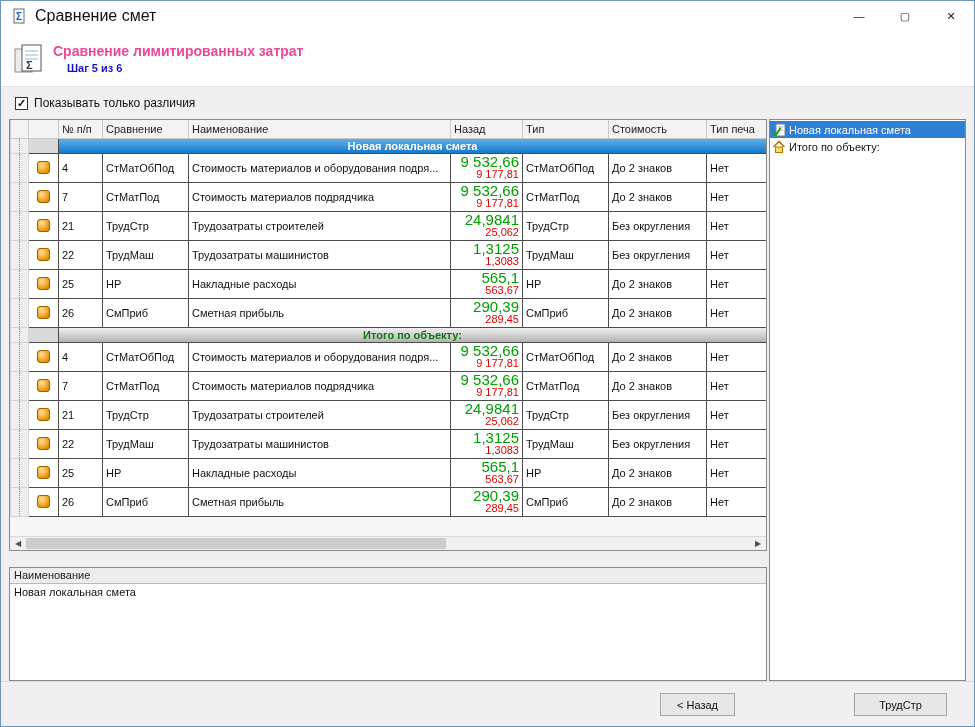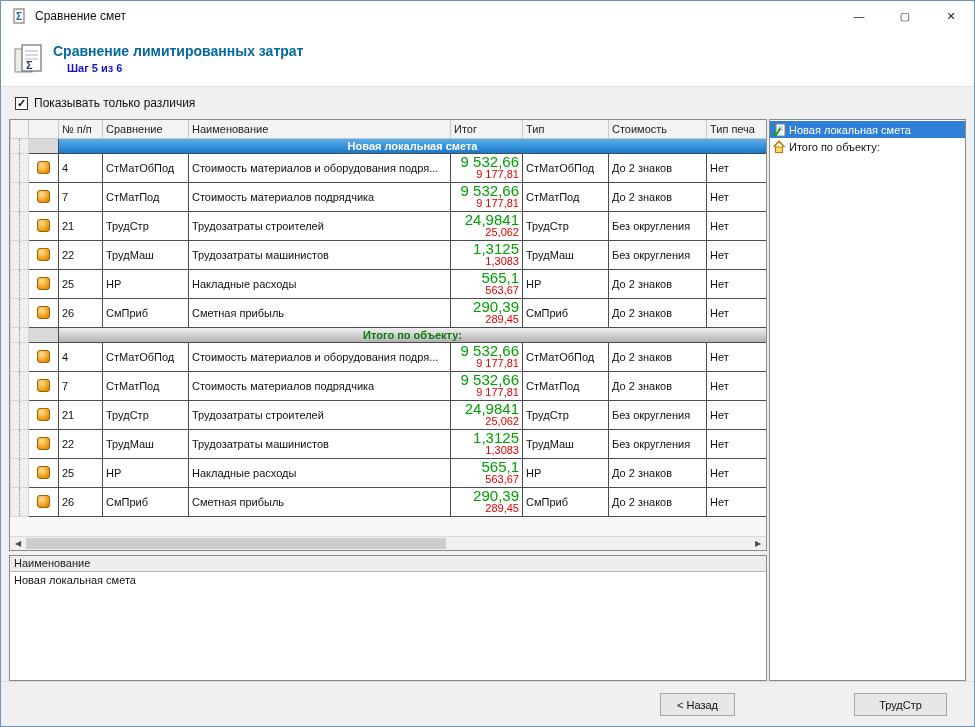--- a/index.html
+++ b/index.html
@@ -7,36 +7,36 @@
   body {
     font-family:"Liberation Sans", sans-serif;
     background:#f0f0f0;
     border:1px solid #6f94b8;
     overflow:hidden;
     position:relative;
   }
   
   .titlebar { height:30px; background:#ffffff; display:flex; align-items:center; padding-left:10px; }
   .tb-icon { width:16px; height:16px; display:inline-flex; }
-  .tb-title { font-size:12px; color:#111; margin-left:8px; }
+  .tb-title { font-size:16px; color:#111; margin-left:8px; }
   .tb-btns { margin-left:auto; display:flex; height:100%; }
   .tb-btn { width:46px; height:100%; display:flex; align-items:center; justify-content:center; font-size:11px; color:#222; cursor:default; }
   
   .wiz-header { background:#ffffff; height:56px; display:flex; align-items:center; padding-left:12px; border-bottom:1px solid #e2e2e2; }
   .wiz-icon { width:32px; height:34px; margin-right:8px; display:inline-flex; }
-  .wiz-title { font-size:14px; font-weight:bold; color:#0369a1; }
+  .wiz-title { font-size:14px; font-weight:bold; color:#ec4899; }
   .wiz-step { font-size:11px; font-weight:bold; color:#1414cc; margin-left:14px; margin-top:3px; }
   
   .filter-row { height:32px; display:flex; align-items:center; padding-left:14px; gap:6px; }
   .checkbox { width:13px; height:13px; background:#fff; border:1px solid #333; display:inline-flex; align-items:center; justify-content:center; }
   .checkmark { font-size:11px; line-height:11px; color:#111; font-weight:bold; }
   .filter-label { font-size:12px; color:#111; }
   
   .main-row { display:flex; margin:0 8px; height:562px; }
-  .left-col { width:758px; margin-right:2px; display:flex; flex-direction:column; }
+  .left-col { width:758px; margin-right:2px; display:flex; flex-direction:column;gap:12px; }
   .table-panel { height:432px; border:1px solid #8a8a8a; background:#f7f7f7; display:flex; flex-direction:column; }
   .grid-wrap { flex:1; overflow:hidden; }
   table.grid { border-collapse:collapse; table-layout:fixed; width:756px; }
   .grid th, .grid td { box-sizing:border-box; }
   .hdr th { height:18px; background:#f3f3f3; border:1px solid #c9c9c9; border-top:none;
             font-size:11px; font-weight:normal; text-align:left; padding:0 3px;
             white-space:nowrap; overflow:hidden; color:#222; }
   .grow td { height:15px; padding:0; }
   .drow td { height:29px; border:1px solid #4c4c4c; background:#fff; font-size:11px;
              padding:1px 3px; white-space:nowrap; overflow:hidden; color:#111; }
@@ -134,21 +134,21 @@
               <col style="width:98px">
               <col style="width:60px">
             </colgroup>
           <tbody>
               <tr class="hdr">
                 <th></th>
                 <th></th>
                 <th>№ п/п</th>
                 <th>Сравнение</th>
                 <th>Наименование</th>
-                <th>Итог</th>
+                <th>Назад</th>
                 <th>Тип</th>
                 <th>Стоимость</th>
                 <th>Тип печа</th>
               </tr>
               <tr class="grow">
       <td class="c0">
                   <i class="tl"></i>
                 </td>
       <td class="gic"></td>
       <td class="gband" colspan="7">

